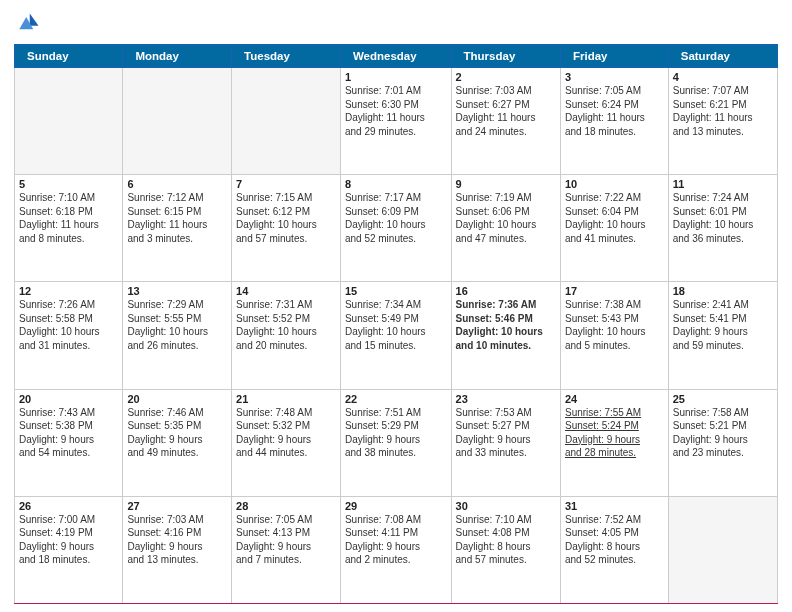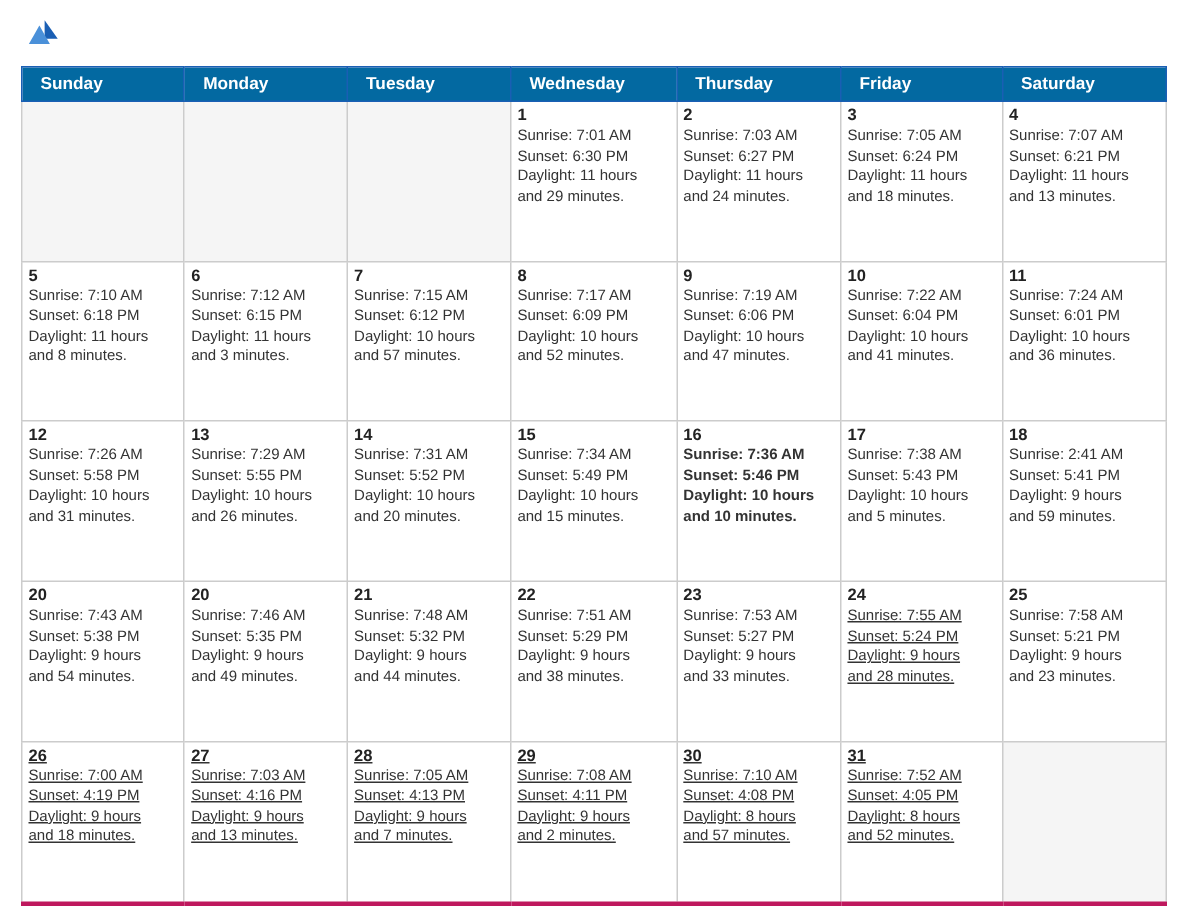--- a/index.html
+++ b/index.html
@@ -91,22 +91,21 @@
     }
     .day-info {
       font-size: 10px;
       color: #333;
       line-height: 1.35;
     }
     td.empty {
       background: #f5f5f5;
     }
     tr:last-child td {
-      border-bottom: 3px solid #be185d;
-      text-decoration: underline;
+      border-bottom: 1px solid #be185d;
     }
   </style>
 </head>
 <body>
 
 <div class="container">
   <div class="header">
     <div class="logo">
       <svg class="logo-icon" viewBox="0 0 32 32">
         <rect width="32" height="32" fill="white"></rect>

